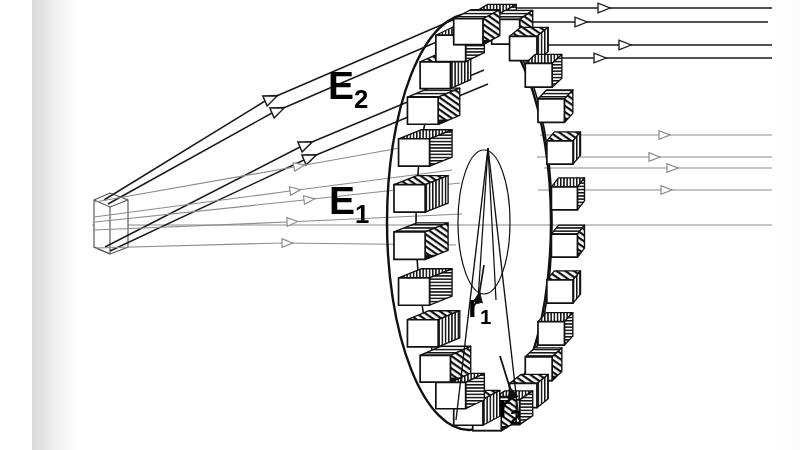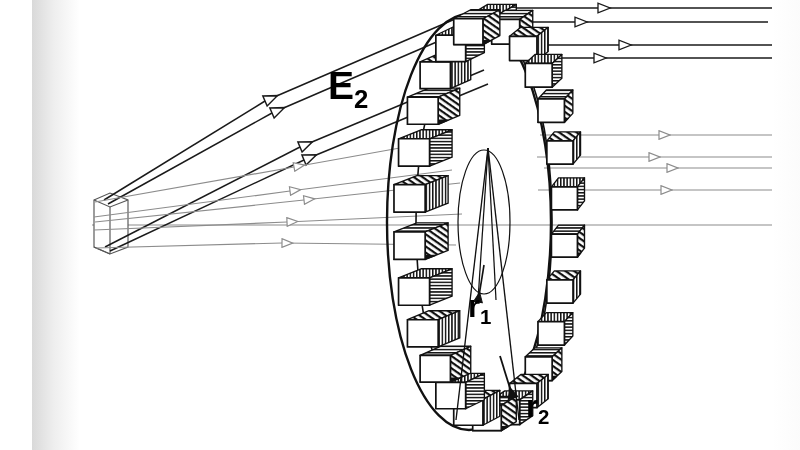--- a/index.html
+++ b/index.html
@@ -13,21 +13,21 @@
        pointer-events:none;}
   .vignette-r{position:absolute;right:0;top:0;width:60px;height:450px;
        background:linear-gradient(to left,#f2f2f2 0%,#fbfbfb 50%,#ffffff 100%);
        pointer-events:none;}
   .lbl{position:absolute;font-weight:bold;color:#000;line-height:1;
        white-space:nowrap;font-family:"Liberation Sans", sans-serif;}
   .lbl .sub{font-size:.66em;vertical-align:sub;font-weight:bold;}
   #lbl-e2{left:296px;top:66px;font-size:39px;}
   #lbl-e1{left:297px;top:181px;font-size:39px;}
   #lbl-r1{left:436px;top:291px;font-size:31px;}
-  #lbl-r2{left:494px;top:391px;font-size:31px;}
+  #lbl-r2{left:466px;top:391px;font-size:31px;}
 </style>
 </head>
 <body>
 
 <div id="stage">
 
   <svg width="800" height="450" viewBox="0 0 800 450">
     <defs>
 
       <pattern id="hatchV" width="3.2" height="6" patternUnits="userSpaceOnUse">
@@ -290,20 +290,23 @@
     </g>
   </svg>
 
   <div class="vignette-l"></div>
   <div class="vignette-r"></div>
 
   <div class="lbl" id="lbl-e2">
     <span>E</span><span class="sub">2</span>
   </div>
 
+  <div class="lbl" id="lbl-e1">
+    <span>E</span><span class="sub">1</span>
+  </div>
 
   <div class="lbl" id="lbl-r1">
     <span>r</span><span class="sub">1</span>
   </div>
 
   <div class="lbl" id="lbl-r2">
     <span>r</span><span class="sub">2</span>
   </div>
 
 </div>

